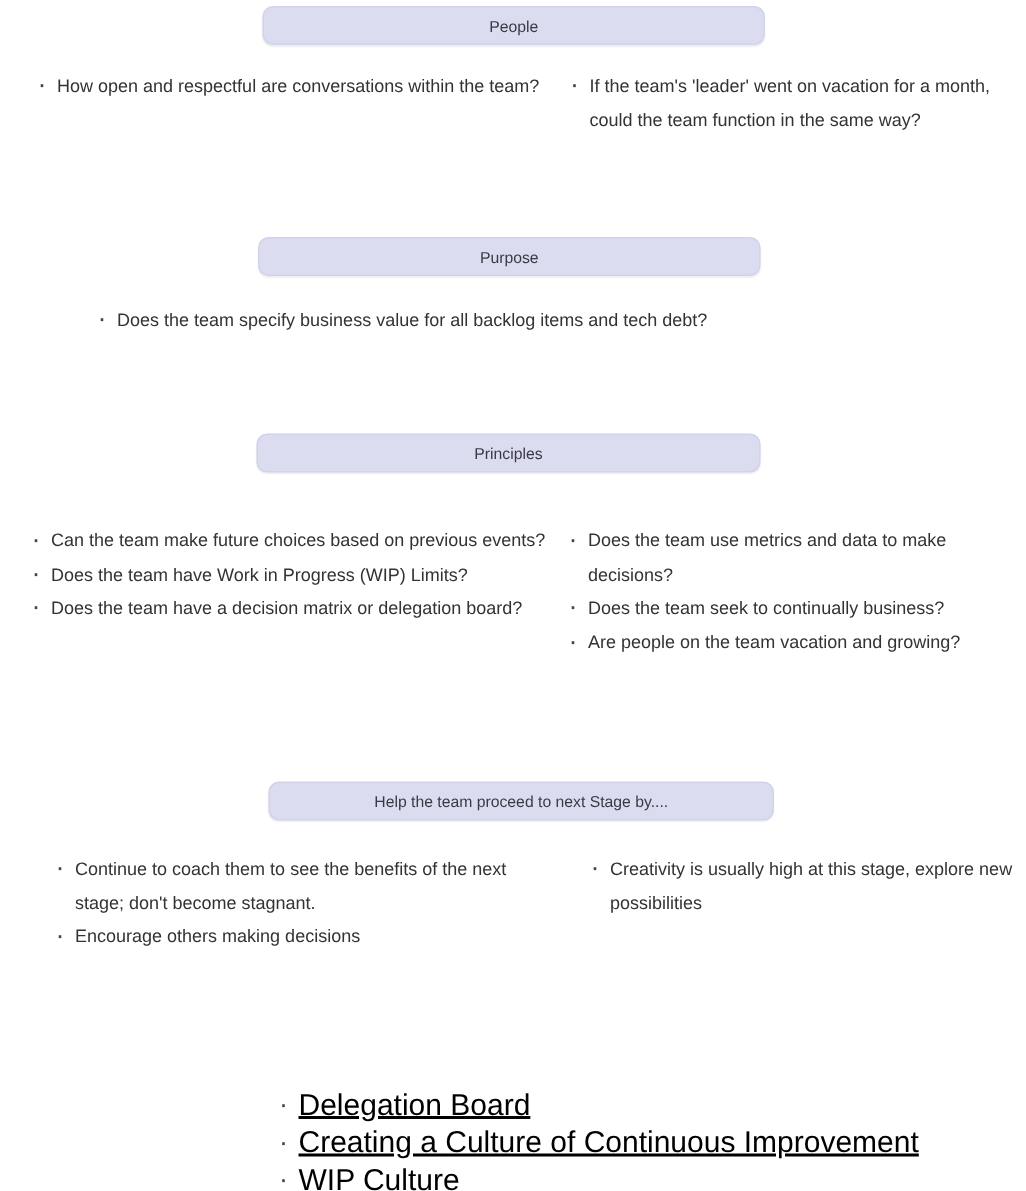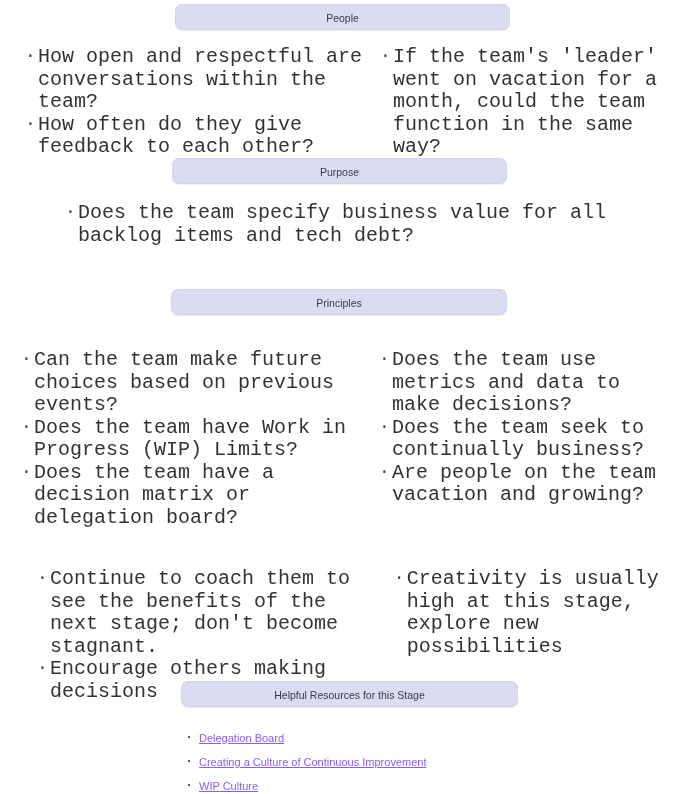--- a/index.html
+++ b/index.html
@@ -44,25 +44,24 @@
     box-sizing: border-box;
   }
   ul.bullets {
     list-style: none;
     margin: 0;
     padding: 0;
   }
   ul.bullets > li {
     position: relative;
     padding-left: 16px;
-    font-size: 20px;
+    font-size: 12px;
     line-height: 22.5px;
     color: #333333;
     margin-bottom: 0px;
-    font-family: Liberation Mono, monospace;
   }
   ul.bullets > li::before {
     content: "\00B7";
     position: absolute;
     left: 3px;
     top: -1px;
     font-size: 18px;
     line-height: 22.5px;
     color: #444;
   }
@@ -82,41 +81,40 @@
   ul.links > li::before {
     content: "\00B7";
     position: absolute;
     left: 3px;
     top: -1px;
     font-size: 18px;
     line-height: 23px;
     color: #444;
   }
   ul.links a {
-    color: #8b5cf6;
-    font-size: 11px;
+    color: #000000;
+    font-size: 20px;
   }
 
   
   .abs { position: absolute; }
 </style>
 </head>
 <body>
 
 <div class="page">
 
   <div class="abs" style="left:175px; top:4px; width:335px;">
     <div class="banner">People</div>
   </div>
 
   <div class="abs cols" style="left:22px; top:46px; width:650px;">
     <div class="col" style="width:355px;">
       <ul class="bullets">
         <li>How open and respectful are conversations within the team?</li>
-        <li>How often do they give feedback to each other?</li>
       </ul>
     </div>
     <div class="col" style="width:295px;">
       <ul class="bullets">
         <li>If the team's 'leader' went on vacation for a month, could the team function in the same way?</li>
       </ul>
     </div>
   </div>
 
   <div class="abs" style="left:172px; top:158px; width:335px;">
@@ -143,38 +141,38 @@
     </div>
     <div class="col" style="width:297px;">
       <ul class="bullets">
         <li>Does the team use metrics and data to make decisions?</li>
         <li>Does the team seek to continually business?</li>
         <li>Are people on the team vacation and growing?</li>
       </ul>
     </div>
   </div>
 
+  <div class="abs" style="left:179px; top:521px; width:337px;">
+    <div class="banner">Help the team proceed to next Stage by....</div>
+  </div>
 
   <div class="abs cols" style="left:34px; top:568px; width:645px;gap:25px;">
     <div class="col" style="width:345px;">
       <ul class="bullets">
         <li>Continue to coach them to see the benefits of the next stage; don't become stagnant.</li>
         <li>Encourage others making decisions</li>
       </ul>
     </div>
     <div class="col" style="width:300px;">
       <ul class="bullets">
         <li>Creativity is usually high at this stage, explore new possibilities</li>
       </ul>
     </div>
   </div>
 
-  <div class="abs" style="left:181px; top:681px; width:337px;">
-    <div class="banner">Helpful Resources for this Stage</div>
-  </div>
 
   <div class="abs" style="left:183px; top:726px; width:470px;">
     <ul class="links">
       <li>
         <a href="#">Delegation Board</a>
       </li>
       <li>
         <a href="#">Creating a Culture of Continuous Improvement</a>
       </li>
       <li>

